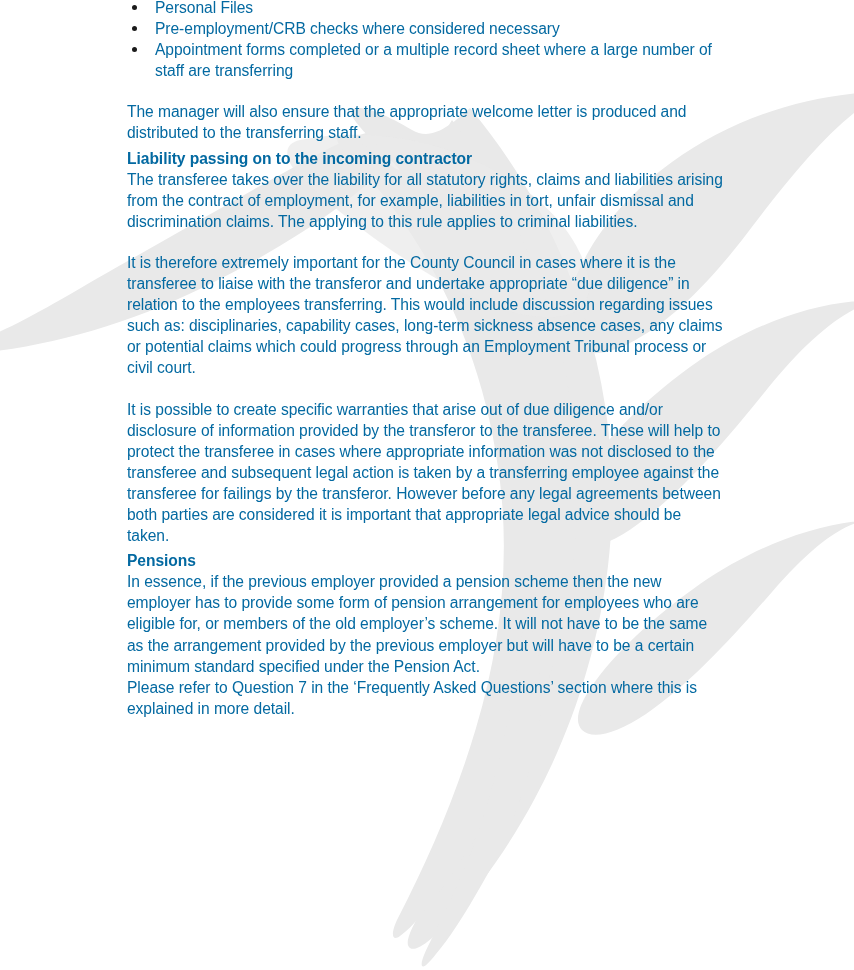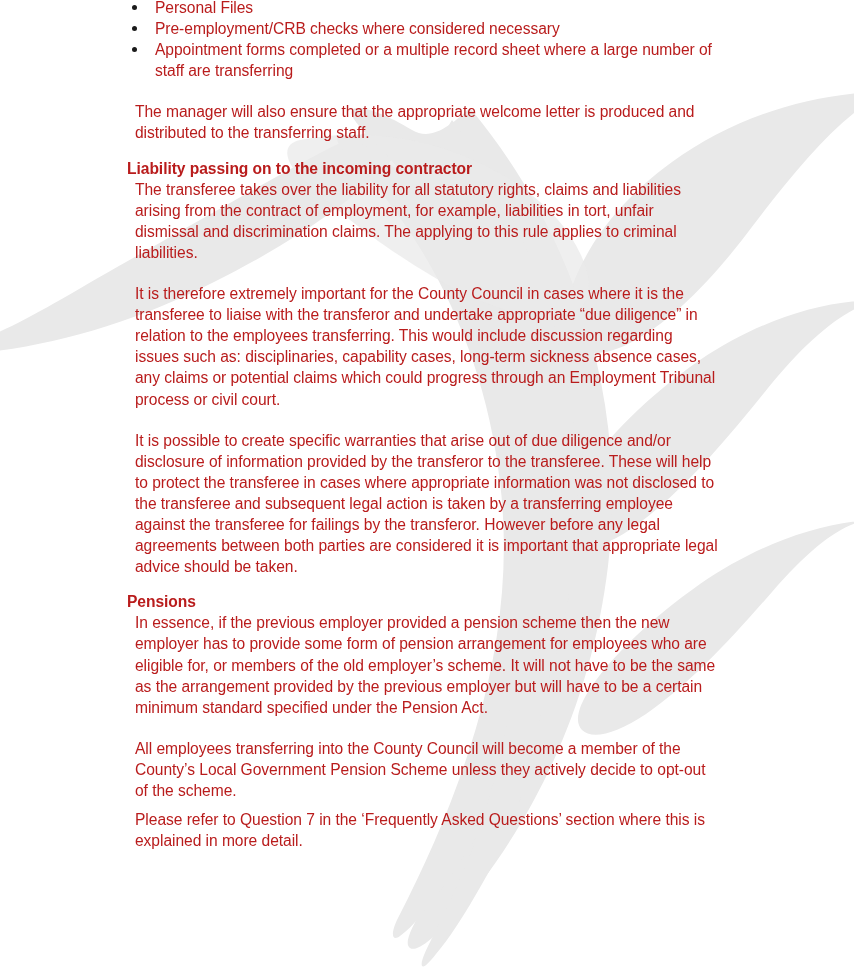--- a/index.html
+++ b/index.html
@@ -27,38 +27,38 @@
     z-index: 0;
     pointer-events: none;
   }
   
   #content {
     position: absolute;
     left: 127px;
     top: 0;
     width: 600px;
     z-index: 2;
-    color: #b91c1c;
+    color: #0369a1;
     font-size: 15.6px;
     line-height: 21.1px;
     letter-spacing: -0.05px;
   }
   .para {
-    margin: 8px;
+    margin: 0;
     text-align: left;
     -webkit-font-smoothing: antialiased;
   }
   .heading {
     margin: 0;
     font-weight: bold;
     font-size: 15.6px;
     line-height: 21.1px;
   }
   .gap-para   { margin-top: 20px; }
-  .gap-head   { margin-top: 14px; }
+  .gap-head   { margin-top: 4px; }
   .tight      { margin-top: 0px; }
 
   ul.bullets {
     list-style: none;
     margin: 0;
     padding: 0;
   }
   ul.bullets li {
     position: relative;
     padding-left: 28px;
@@ -197,19 +197,18 @@
     <p class="para tight">The transferee takes over the liability for all statutory rights, claims and liabilities arising from the contract of employment, for example, liabilities in tort, unfair dismissal and discrimination claims.  The applying to this rule applies to criminal liabilities.</p>
 
     <p class="para gap-para">It is therefore extremely important for the County Council in cases where it is the transferee to liaise with the transferor and undertake appropriate “due diligence” in relation to the employees transferring.  This would include discussion regarding issues such as: disciplinaries, capability cases, long-term sickness absence cases, any claims or potential claims which could progress through an Employment Tribunal process or civil court.</p>
 
     <p class="para gap-para">It is possible to create specific warranties that arise out of due diligence and/or disclosure of information provided by the transferor to the transferee.  These will help to protect the transferee in cases where appropriate information was not disclosed to the transferee and subsequent legal action is taken by a transferring employee against the transferee for failings by the transferor.  However before any legal agreements between both parties are considered it is important that appropriate legal advice should be taken.</p>
 
     <p class="heading gap-head">Pensions</p>
 
     <p class="para tight">In essence, if the previous employer provided a pension scheme then the new employer has to provide some form of pension arrangement for employees who are eligible for, or members of the old employer’s scheme.  It will not have to be the same as the arrangement provided by the previous employer but will have to be a certain minimum standard specified under the Pension Act.</p>
 
-    <p class="para gap-para">All employees transferring into the County Council will become a member of the County’s Local Government Pension Scheme unless they actively decide to opt-out of the scheme.</p>
 
 
     <p class="para tight">Please refer to Question 7 in the ‘Frequently Asked Questions’ section where this is explained in more detail.</p>
 
   </div>
 </div>
 
 </body></html>

